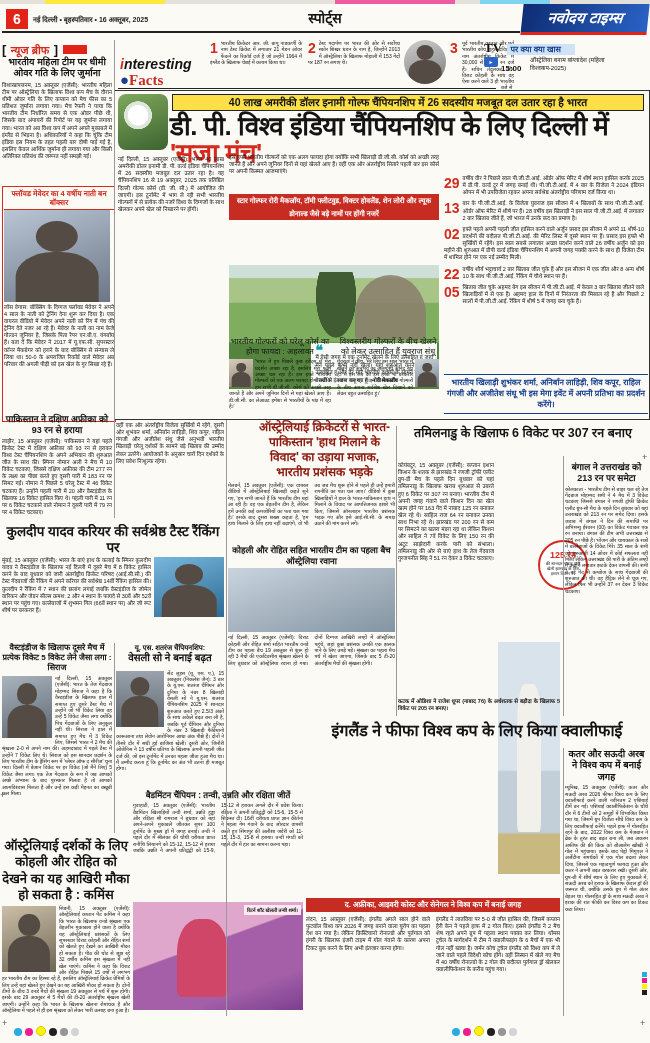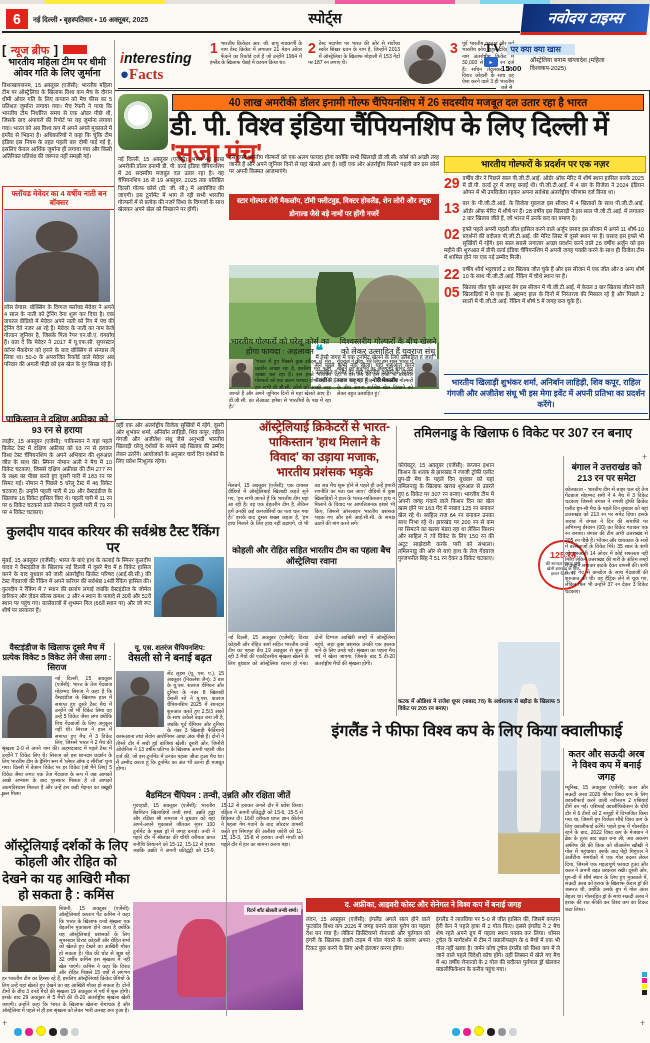--- a/index.html
+++ b/index.html
@@ -27,21 +27,21 @@
   .ph-course{background:linear-gradient(180deg,#cfe0d8 0 10%,#a8c487 11% 30%,#7fae5e 31% 62%,#55843e 63% 100%);}
   .dome{position:absolute;right:6%;top:8%;width:34%;height:52%;background:#8a7e6d;border-radius:50% 50% 6% 6%/62% 62% 6% 6%;opacity:.85;}
   .tree{position:absolute;left:38%;top:6%;width:26%;height:64%;background:radial-gradient(ellipse at 50% 30%,#3f5c33 0 52%,transparent 53%);}
   .ph-ball{background:radial-gradient(circle at 40% 38%,#ffffff 0 22%,#dde6da 23% 30%,transparent 31%),linear-gradient(160deg,#7fa85c,#3c6330);}
   .ph-cricket{background:linear-gradient(180deg,#d9e3ec 0 55%,#c2cfd9 56% 82%,#c9b87f 83% 100%);}
   .ph-cricket::before{content:"";position:absolute;left:30%;top:18%;width:40%;height:64%;background:#f2f0ea;border-radius:30% 30% 8% 8%;}
   .ph-badminton{background:linear-gradient(160deg,#e0a7cd 0 40%,#a45fa8 41% 75%,#7b3f8e 100%);}
   .ph-badminton::before{content:"";position:absolute;left:26%;top:16%;width:30%;height:72%;background:#cf4668;border-radius:42% 42% 10% 10%;}
   .ph-chessbg{background:linear-gradient(180deg,#9aa3ad,#5d646d);}
   
-  .kicker{border:1px solid #222;font-weight:bold;font-size:10.5px;line-height:15px;text-align:center;background:#f97316;}
+  .kicker{border:1px solid #222;font-weight:bold;font-size:10.5px;line-height:15px;text-align:center;background:#fde047;}
   .h-xl{font-size:26px;font-weight:800;letter-spacing:-.5px;line-height:1.05;}
   .strap{background:#c62c22;color:#fff;font-weight:bold;font-size:7px;line-height:13px;text-align:center;}
   .yellowbar{background:#ffe23e;font-weight:bold;font-size:9px;line-height:15px;text-align:center;border:1px solid #b99c00;}
   .statnum{color:#d42b1e;font-weight:800;font-size:14px;line-height:1;float:left;margin:1px 3px 0 0;}
   .statitem{font-size:5.5px;line-height:1.3;text-align:justify;margin-bottom:4px;}
   .statfoot{color:#173f8f;font-weight:bold;font-size:8px;line-height:1.35;text-align:center;
             border-top:1px solid #173f8f;border-bottom:1px solid #173f8f;padding:3px 2px;}
   .quotebox{position:absolute;right:2px;bottom:2px;width:56%;background:rgba(255,255,255,.95);
             font-size:5.5px;line-height:1.35;padding:3px 4px 3px 4px;text-align:justify;}
   .qmark{color:#0a9bb0;font-size:14px;font-weight:800;line-height:.6;display:block;}
@@ -91,21 +91,21 @@
     <div class="red bold ct" style="font-size:7.5px;line-height:1.25;border-bottom:1px solid #d42b1e;padding:1px 0;">फ्लॉयड मेवेदर का 4 वर्षीय नाती बन बॉक्सर</div>
     <div class="photo person" style="width:106px;height:92px;background:linear-gradient(160deg,#b9c6d6,#6b7686);"></div>
     <div class="b55 jt ov" style="height:116px;margin-top:2px;">लॉस वेगास: बॉक्सिंग के दिग्गज फ्लॉयड मेवेदर ने अपने 4 साल के नाती को ट्रेनिंग देना शुरू कर दिया है। एक वायरल वीडियो में मेवेदर अपने नाती को रिंग में पंच की ट्रेनिंग देते नजर आ रहे हैं। मेवेदर के नाती का नाम केजे गोल्डन जूनियर है, जिसके पिता रैपर एन.बी.ए. यंगबॉय हैं। बता दें कि मेवेदर ने 2017 में यू.एफ.सी. सुपरस्टार कॉनर मैकग्रेगर को हराने के बाद बॉक्सिंग से संन्यास ले लिया था। 50-0 के अपराजित रिकॉर्ड वाले मेवेदर अब परिवार की अगली पीढ़ी को इस खेल के गुर सिखा रहे हैं।</div>
   </div>
   <div class="mod abs" style="left:2px;top:414px;width:110px;">
     <div class="bold ct" style="font-size:9px;line-height:1.2;margin-bottom:2px;">पाकिस्तान ने दक्षिण अफ्रीका को 93 रन से हराया</div>
     <div class="b55 jt ov" style="height:96px;">लाहौर, 15 अक्तूबर (एजेंसी): पाकिस्तान ने यहां पहले क्रिकेट टेस्ट में दक्षिण अफ्रीका को 93 रन से हराकर विश्व टेस्ट चैंपियनशिप के अपने अभियान की शुरुआत जीत के साथ की। स्पिनर नोमान अली ने मैच में 10 विकेट चटकाए, जिससे दक्षिण अफ्रीका की टीम 277 रन के लक्ष्य का पीछा करते हुए दूसरी पारी में 183 रन पर सिमट गई। नोमान ने पिछले 5 घरेलू टैस्ट में 46 विकेट चटकाए हैं। उन्होंने पहली पारी में 20 और वैस्टइंडीज के खिलाफ 16 विकेट हासिल किए थे। पहली पारी में 11 रन पर 6 विकेट चटकाने वाले नोमान ने दूसरी पारी में 79 रन पर 4 विकेट चटकाए।</div>
   </div>
 
   <div class="mod abs" style="left:118px;top:38px;width:378px;height:50px;border-bottom:3px double #222;">
-    <div class="abs" style="left:2px;top:12px;width:86px;">
+    <div class="abs" style="left:2px;top:18px;width:86px;">
       <div style="font-size:14px;font-weight:800;font-style:italic;"><span class="red">i</span><span>nteresting</span></div>
       <div style="font-size:15px;font-weight:800;color:#c62c22;font-family:'Liberation Serif',serif;"><span style="color:#173f8f;">●</span><span>Facts</span></div>
     </div>
     <div class="abs" style="left:92px;top:2px;width:92px;">
       <span class="statnum">1</span>
       <span class="b5 jt" style="display:block;">भारतीय क्रिकेटर आर. जी. बापू नाडकर्णी के नाम टेस्ट क्रिकेट में लगातार 21 मेडन ओवर फेंकने का रिकॉर्ड दर्ज है जो उन्होंने 1964 में इंग्लैंड के खिलाफ चेन्नई में कायम किया था।</span>
     </div>
     <div class="abs" style="left:190px;top:2px;width:92px;">
       <span class="statnum">2</span>
       <span class="b5 jt" style="display:block;">टेस्ट पदार्पण पर भारत की ओर से सर्वोच्च स्कोर शिखर धवन के नाम है, जिन्होंने 2013 में ऑस्ट्रेलिया के खिलाफ मोहाली में 153 गेंदों पर 187 रन लगाए थे।</span>
@@ -146,21 +146,20 @@
   <div class="photo ph-course abs" style="left:229px;top:209px;width:210px;height:124px;">
     <span class="tree"></span>
     <span class="dome"></span>
     <div class="quotebox">
       <span class="qmark">❝</span>
       <span>मैं ऐसी जगह में एक टूर्नामेंट खेलने के लिए उत्साहित हूं जहां मैंने पहले कभी नहीं खेला। यहां शुरुआत करने के लिए उत्साहित हूं और ढेर सारे भारतीय दर्शकों के सामने खेलने का बेसब्री से इंतजार कर रहा हूं।</span>
       <b>-रोरी मैकल्रॉय</b>
     </div>
   </div>
 
-  <div class="yellowbar abs" style="left:444px;top:156px;width:200px;">भारतीय गोल्फरों के प्रदर्शन पर एक नज़र</div>
   <div class="abs ov" style="left:444px;top:175px;width:200px;height:196px;">
     <div class="statitem"><span class="statnum">29</span><span>वर्षीय वीर ने पिछले साल पी.जी.टी.आई. ऑर्डर ऑफ मेरिट में शीर्ष स्थान हासिल करके 2025 में डी.पी. वर्ल्ड टूर में जगह बनाई थी। पी.जी.टी.आई. में 4 बार के विजेता ने 2024 इंडियन ओपन में भी उपविजेता रहकर अपना सर्वश्रेष्ठ अंतर्राष्ट्रीय परिणाम दर्ज किया था।</span></div>
     <div class="statitem"><span class="statnum">13</span><span>बार के पी.जी.टी.आई. के विजेता युवराज इस सीजन में 4 खिताबों के साथ पी.जी.टी.आई. ऑर्डर ऑफ मेरिट में शीर्ष पर हैं। 28 वर्षीय इस खिलाड़ी ने इस साल पी.जी.टी.आई. में लगातार 2 बार खिताब जीते हैं, जो भारत में उनके कद का प्रमाण है।</span></div>
     <div class="statitem"><span class="statnum">02</span><span>हफ्ते पहले अपनी पहली जीत हासिल करने वाले अर्जुन प्रसाद इस सीजन में अपने 11 शीर्ष-10 प्रदर्शनों की बदौलत पी.जी.टी.आई. की मेरिट लिस्ट में दूसरे स्थान पर हैं। प्रसाद इस हफ्ते भी सुर्खियों में रहेंगे। इस साल सबसे लगातार अच्छा प्रदर्शन करने वाले 26 वर्षीय अर्जुन को इस महीने की शुरुआत में डीपी वर्ल्ड इंडिया चैंपियनशिप में अपनी जगह पक्की करने के साथ ही विजेता टीम में शामिल होने पर एक नई उम्मीद मिली।</span></div>
     <div class="statitem"><span class="statnum">22</span><span>वर्षीय शौर्य भट्टाचार्य 2 बार खिताब जीत चुके हैं और इस सीजन में एक जीत और 8 अन्य शीर्ष 10 के साथ पी.जी.टी.आई. रैंकिंग में चौथे स्थान पर हैं।</span></div>
     <div class="statitem"><span class="statnum">05</span><span>खिताब जीत चुके अहमद बेग इस सीजन में पी.जी.टी.आई. में केवल 3 बार खिताब जीतने वाले खिलाड़ियों में से एक हैं। अहमद हाल के दिनों में निरंतरता की मिसाल रहे हैं और पिछले 2 सालों में पी.जी.टी.आई. रैंकिंग में शीर्ष 5 में जगह बना चुके हैं।</span></div>
   </div>
   <div class="statfoot abs" style="left:444px;top:374px;width:200px;">भारतीय खिलाड़ी शुभंकर शर्मा, अनिर्बान लाहिड़ी, शिव कपूर, राहिल गंगजी और अजीतेश संधू भी इस मेगा इवेंट में अपनी प्रतिभा का प्रदर्शन करेंगे।</div>
 
   <div class="abs ov" style="left:229px;top:337px;width:102px;height:78px;">

